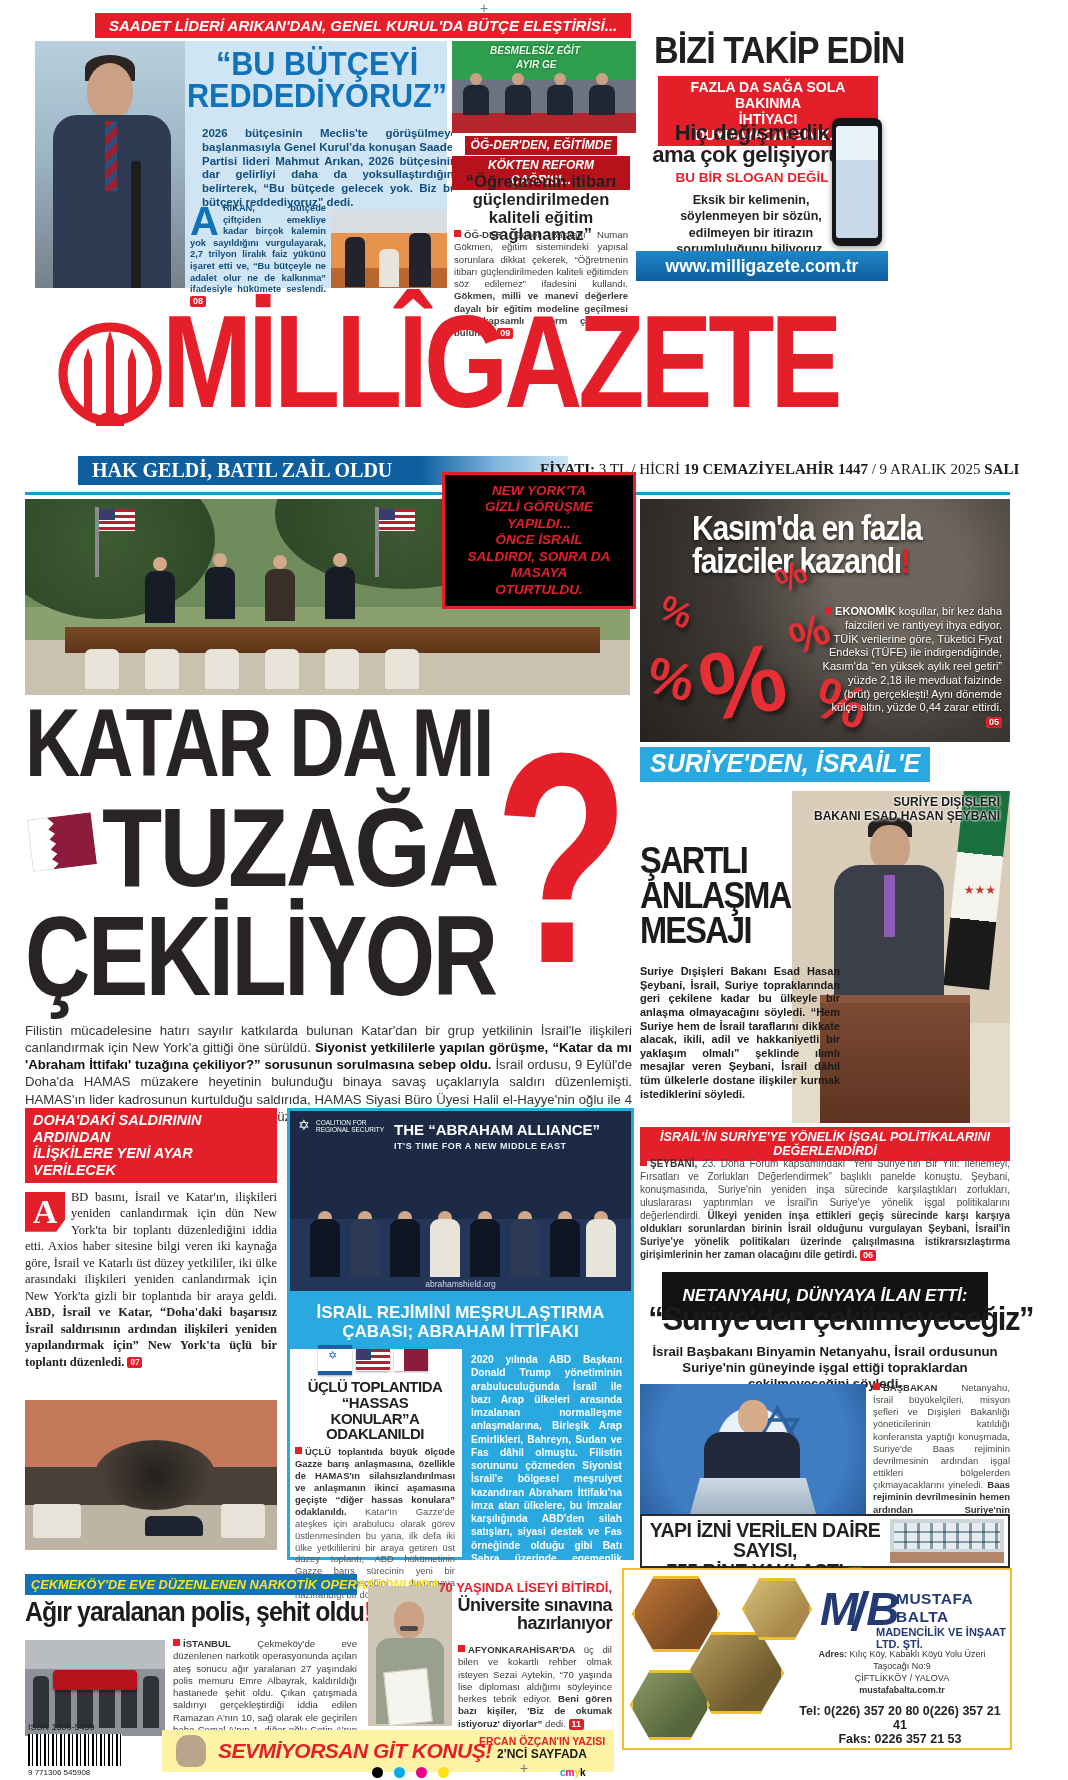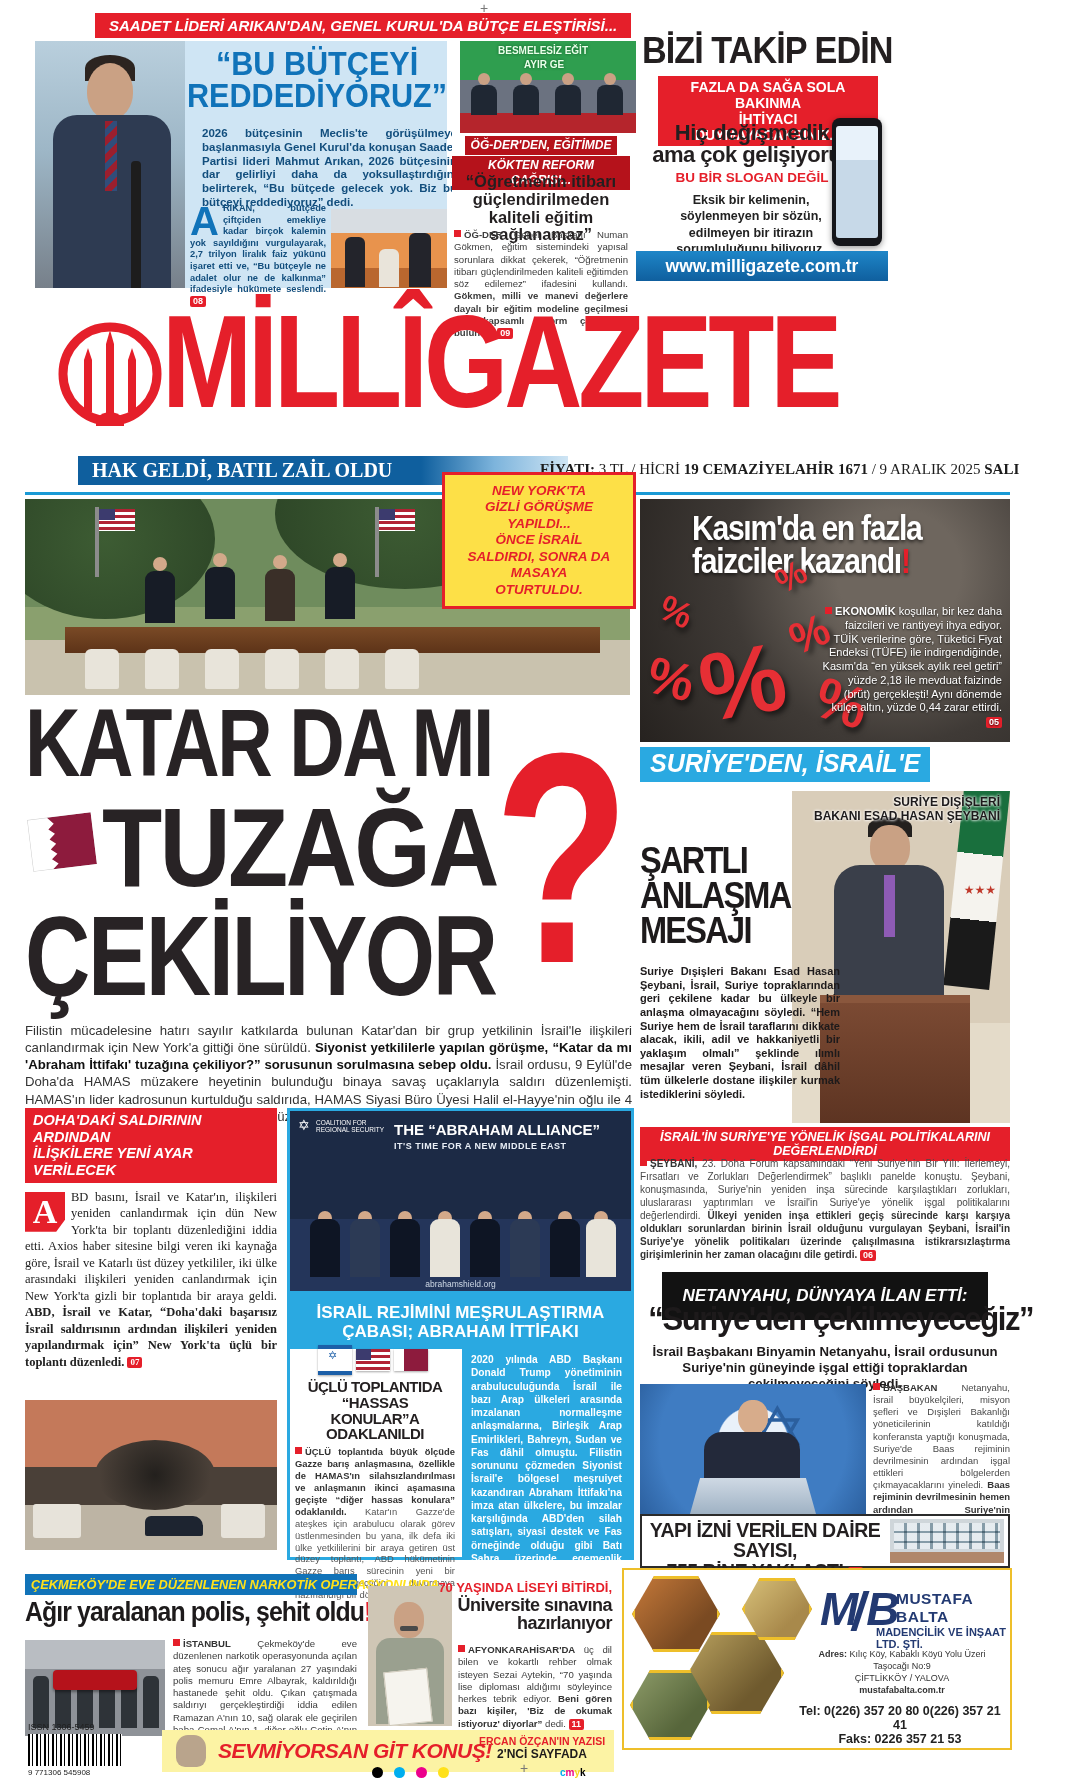--- a/index.html
+++ b/index.html
@@ -57,21 +57,21 @@
   
   .mainphoto{background:linear-gradient(180deg,#6f8c5d 0 55%,#8aa06e 55% 72%,#c9c2ae 72% 100%);overflow:hidden;}
   .mainphoto .tree{position:absolute;border-radius:50%;background:radial-gradient(circle,#3d5c33,#2c4426);}
   .mainphoto .tbl{position:absolute;left:40px;right:30px;top:128px;height:26px;background:linear-gradient(180deg,#7a4a26,#5d3318);}
   .mainphoto .chair{position:absolute;bottom:6px;width:34px;height:40px;background:#e8e4da;border-radius:6px 6px 2px 2px;}
   .mainphoto .man{position:absolute;width:30px;height:52px;background:#171c26;border-radius:9px 9px 0 0;}
   .mainphoto .mhead{position:absolute;width:14px;height:14px;background:#d3a98a;border-radius:50%;}
   .mainphoto .flagpole{position:absolute;width:4px;height:70px;background:#8c8c8c;top:8px;}
   .usflag{background:repeating-linear-gradient(180deg,#b22234 0 3px,#fff 3px 6px);}
   .usflag:before{content:"";position:absolute;left:0;top:0;width:45%;height:50%;background:#3c3b6e;}
-  .overlaybox{background:#fde047;border:3px solid #e51f2a;color:#e51f2a;font-weight:bold;font-style:italic;
+  .overlaybox{background:#000000;border:3px solid #e51f2a;color:#e51f2a;font-weight:bold;font-style:italic;
               font-size:13.5px;line-height:1.22;text-align:center;padding:8px 4px;}
   .bighead{font-weight:bold;color:#282325;line-height:0.9;letter-spacing:-3px;}
   .qmark{color:#e51f2a;font-weight:bold;line-height:0.8;}
   .lede{font-size:13.2px;line-height:1.3;color:#333;}
   .lede .b{color:#111;}
   
   .redbanner{background:#e51f2a;color:#fff;font-weight:bold;font-style:italic;font-size:14.5px;line-height:1.15;padding:4px 8px;}
   .doha-body{font-family:"Liberation Serif",serif;font-size:12.5px;line-height:1.32;color:#222;}
   .dropcap-red{float:left;width:40px;height:40px;background:#e51f2a;color:#fff;font-weight:bold;font-size:34px;
                text-align:center;line-height:40px;margin:3px 6px 0 0;clip-path:polygon(0 0,100% 0,100% 70%,78% 100%,0 100%);}
@@ -185,21 +185,21 @@
       <span class="dropcap-blue">A</span><span>RIKAN, bütçede çiftçiden emekliye kadar birçok kalemin yok sayıldığını vurgulayarak, 2,7 trilyon liralık faiz yükünü işaret etti ve, “Bu bütçeyle ne adalet olur ne de kalkınma” ifadesiyle hükümete seslendi.</span> <span class="pref">08</span>
     </div>
     <div class="abs parl" style="left:296px;top:168px;width:116px;height:79px;">
       <div class="fig" style="left:14px;top:28px;width:20px;height:50px;"></div>
       <div class="fig" style="left:78px;top:24px;width:22px;height:54px;"></div>
       <div class="fig" style="left:48px;top:40px;width:20px;height:38px;background:#e9e4da;"></div>
     </div>
   </div>
 
   <div class="abs box-mid" style="left:452px;top:41px;width:178px;height:247px;">
-    <div class="abs panelphoto" style="left:8px;top:0;width:212px;height:92px;">
+    <div class="abs panelphoto" style="left:0;top:0;width:212px;height:92px;font-style:italic;">
       <span class="txt" style="left:38px;top:4px;">BESMELESİZ EĞİT</span>
       <span class="txt" style="left:64px;top:18px;">AYIR GE</span>
       <div class="mhead" style="left:18px;"></div>
         <div class="man" style="left:11px;"></div>
       <div class="mhead" style="left:60px;"></div>
         <div class="man" style="left:53px;"></div>
       <div class="mhead" style="left:102px;"></div>
         <div class="man" style="left:95px;"></div>
       <div class="mhead" style="left:144px;"></div>
         <div class="man" style="left:137px;"></div>
@@ -208,21 +208,21 @@
       <span class="ogder-kick">ÖĞ-DER'DEN, EĞİTİMDE</span><br>
       <span class="ogder-kick" style="margin-top:1px;">KÖKTEN REFORM ÇAĞRISI...</span>
     </div>
     <div class="abs mid-head ctr" style="left:2px;top:132px;width:174px;">“Öğretmenin itibarı güçlendirilmeden kaliteli eğitim sağlanamaz”</div>
     <div class="abs small-body just" style="left:2px;top:188px;width:174px;">
       <span class="sq"></span><span class="b">ÖĞ-DER</span><span> Genel Başkanı Numan Gökmen, eğitim sistemindeki yapısal sorunlara dikkat çekerek, “Öğretmenin itibarı güçlendirilmeden kaliteli eğitimden söz edilemez” ifadesini kullandı. </span><span class="b">Gökmen, milli ve manevi değerlere dayalı bir eğitim modeline geçilmesi için kapsamlı reform çağrısında bulundu.</span> <span class="pref">09</span>
     </div>
   </div>
 
   <div class="abs box-right" style="left:636px;top:30px;width:252px;height:258px;">
-    <div class="abs bt-title nowrap" style="left:6px;top:0;"><span class="cond" style="transform:scaleX(0.95);">BİZİ TAKİP EDİN</span></div>
+    <div class="abs bt-title nowrap" style="left:18px;top:0;"><span class="cond" style="transform:scaleX(0.95);">BİZİ TAKİP EDİN</span></div>
     <div class="abs bt-red ctr" style="left:22px;top:46px;width:208px;">
       <span>FAZLA DA SAĞA SOLA BAKINMA</span><br><span>İHTİYACI DUYMAYACAKSINIZ...</span>
     </div>
     <div class="abs bt-bold ctr" style="left:0px;top:92px;width:232px;">
       <span>Hiç değişmedik</span><br><span>ama çok gelişiyoruz</span>
     </div>
     <div class="abs bt-slogan ctr" style="left:0px;top:140px;width:232px;">BU BİR SLOGAN DEĞİL</div>
     <div class="abs bt-body ctr" style="left:20px;top:162px;width:190px;">Eksik bir kelimenin, söylenmeyen bir sözün, edilmeyen bir itirazın sorumluluğunu biliyoruz.</div>
     <div class="abs phone" style="left:196px;top:88px;width:50px;height:128px;">
         <div class="scr"></div>
@@ -237,21 +237,21 @@
       <path d="M30 48 L34 60 L34 112 L26 112 L26 60 Z" fill="#e51f2a"></path>
       <path d="M74 48 L78 60 L78 112 L70 112 L70 60 Z" fill="#e51f2a"></path>
       <path d="M38 118 Q52 106 66 118 L66 126 L38 126 Z" fill="#e51f2a"></path>
     </svg>
   </div>
   <div class="abs mast-title nowrap" style="left:162px;top:296px;">
     <span class="cond" style="transform:scaleX(0.82);">MİLLÎGAZETE</span>
   </div>
   <div class="abs tagbar nowrap" style="left:78px;top:456px;width:462px;">HAK GELDİ, BATIL ZAİL OLDU</div>
   <div class="abs dateline rt nowrap" style="left:540px;top:461px;width:470px;">
-    <span class="b">FİYATI:</span><span> 3 TL / HİCRİ </span><span class="b">19 CEMAZİYELAHİR 1671</span><span> / 9 ARALIK 2025 </span><span class="b">SALI</span>
+    <span class="b">FİYATI:</span><span> 3 TL / HİCRİ </span><span class="b">19 CEMAZİYELAHİR 1447</span><span> / 9 ARALIK 2025 </span><span class="b">SALI</span>
   </div>
   <div class="abs bluerule" style="left:25px;top:492px;width:985px;height:3px;"></div>
 
   <div class="abs mainphoto" style="left:25px;top:499px;width:605px;height:196px;">
     <div class="tree" style="left:-30px;top:-40px;width:220px;height:160px;"></div>
     <div class="tree" style="left:250px;top:-60px;width:260px;height:150px;"></div>
     <div class="flagpole" style="left:70px;"></div>
       <div class="abs usflag" style="left:74px;top:10px;width:36px;height:22px;"></div>
     <div class="flagpole" style="left:350px;"></div>
       <div class="abs usflag" style="left:354px;top:10px;width:36px;height:22px;"></div>

